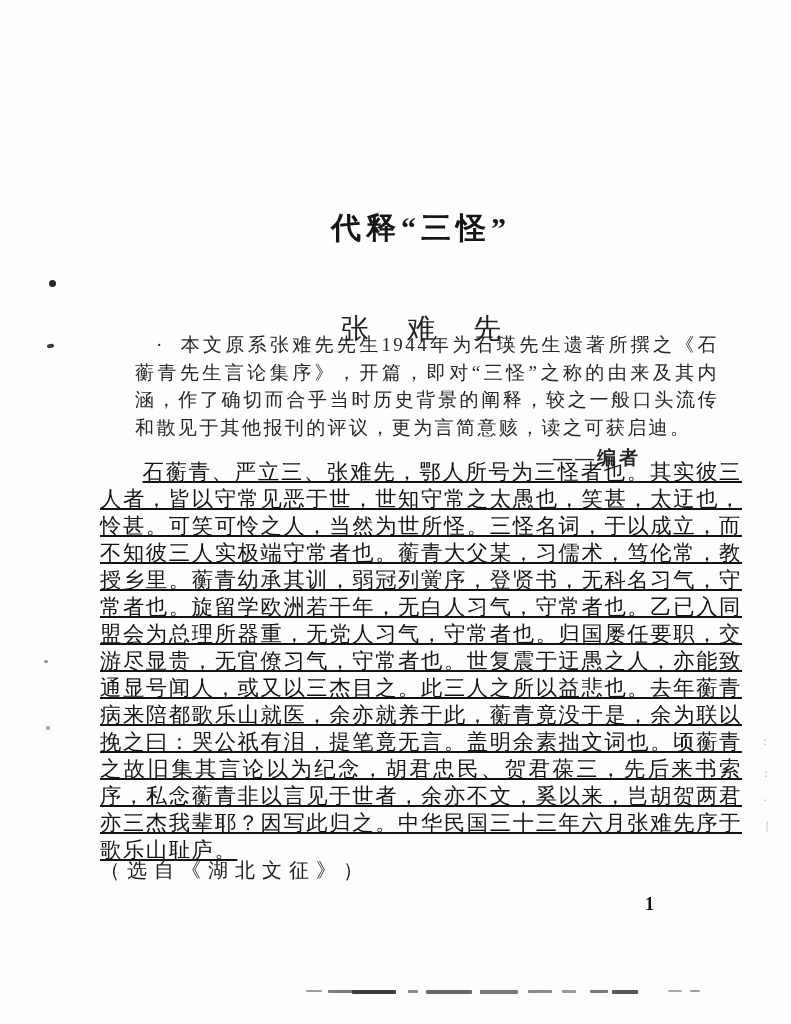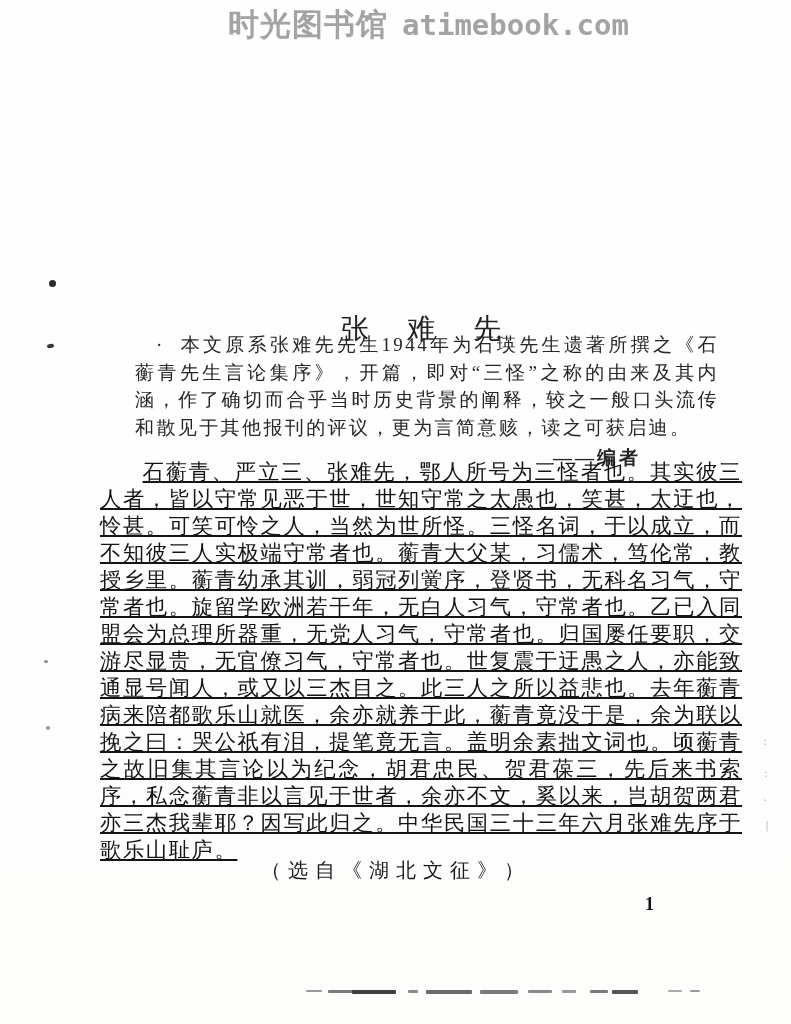--- a/index.html
+++ b/index.html
@@ -78,21 +78,21 @@
     font-size: 21.3px; line-height: 27px;
     letter-spacing: 1.6px;
     text-align: justify; text-justify: inter-character;
     text-indent: 2em;
     color: #141414;
     text-decoration: underline;
   }
 
   .attribution {
     position: absolute; top: 857px; left: 100px; width: 642px;
-    text-align: center;
+    text-align: left;
     padding-right: 50px;
     box-sizing: border-box;
     font-size: 20px;
     letter-spacing: 7px;
     color: #1a1a1a;
   }
 
   .page-number {
     position: absolute; top: 894px; left: 645px;
     font-size: 18px; font-weight: bold;
@@ -124,24 +124,22 @@
   .sm-9  { left: 590px; width: 18px; height: 3px; background: #7a7a7a; }
   .sm-10 { left: 612px; width: 26px; height: 4px; background: #565656; }
   .sm-11 { left: 668px; width: 14px; height: 2px; background: #aaa; }
   .sm-12 { left: 690px; width: 10px; height: 2px; background: #9a9a9a; }
 </style>
 </head>
 <body>
 
 <div class="page">
 
-  <div class="watermark">
-    <span class="wm-cn">时光图书馆</span><span class="wm-en">atimebook.com</span>
-  </div>
 
+  <h1 class="title" style="margin:0; font-weight:bold;">代释“三怪”</h1>
 
   <div class="author">张难先</div>
 
   <div class="editor-note">
     <div class="note-text-wrap"><span class="note-bullet">·</span><span>本文原系张难先先生1944年为石瑛先生遗著所撰之《石蘅青先生言论集序》，开篇，即对“三怪”之称的由来及其内涵，作了确切而合乎当时历史背景的阐释，较之一般口头流传和散见于其他报刊的评议，更为言简意赅，读之可获启迪。</span></div>
     <div class="signature">——编者</div>
   </div>
 
   <p class="body-text" style="margin:0;">石蘅青、严立三、张难先，鄂人所号为三怪者也。其实彼三人者，皆以守常见恶于世，世知守常之太愚也，笑甚，太迂也，怜甚。可笑可怜之人，当然为世所怪。三怪名词，于以成立，而不知彼三人实极端守常者也。蘅青大父某，习儒术，笃伦常，教授乡里。蘅青幼承其训，弱冠列黉序，登贤书，无科名习气，守常者也。旋留学欧洲若干年，无白人习气，守常者也。乙已入同盟会为总理所器重，无党人习气，守常者也。归国屡任要职，交游尽显贵，无官僚习气，守常者也。世复震于迂愚之人，亦能致通显号闻人，或又以三杰目之。此三人之所以益悲也。去年蘅青病来陪都歌乐山就医，余亦就养于此，蘅青竟没于是，余为联以挽之曰：哭公祇有泪，提笔竟无言。盖明余素拙文词也。顷蘅青之故旧集其言论以为纪念，胡君忠民、贺君葆三，先后来书索序，私念蘅青非以言见于世者，余亦不文，奚以来，岂胡贺两君亦三杰我辈耶？因写此归之。中华民国三十三年六月张难先序于歌乐山耻庐。</p>
 

